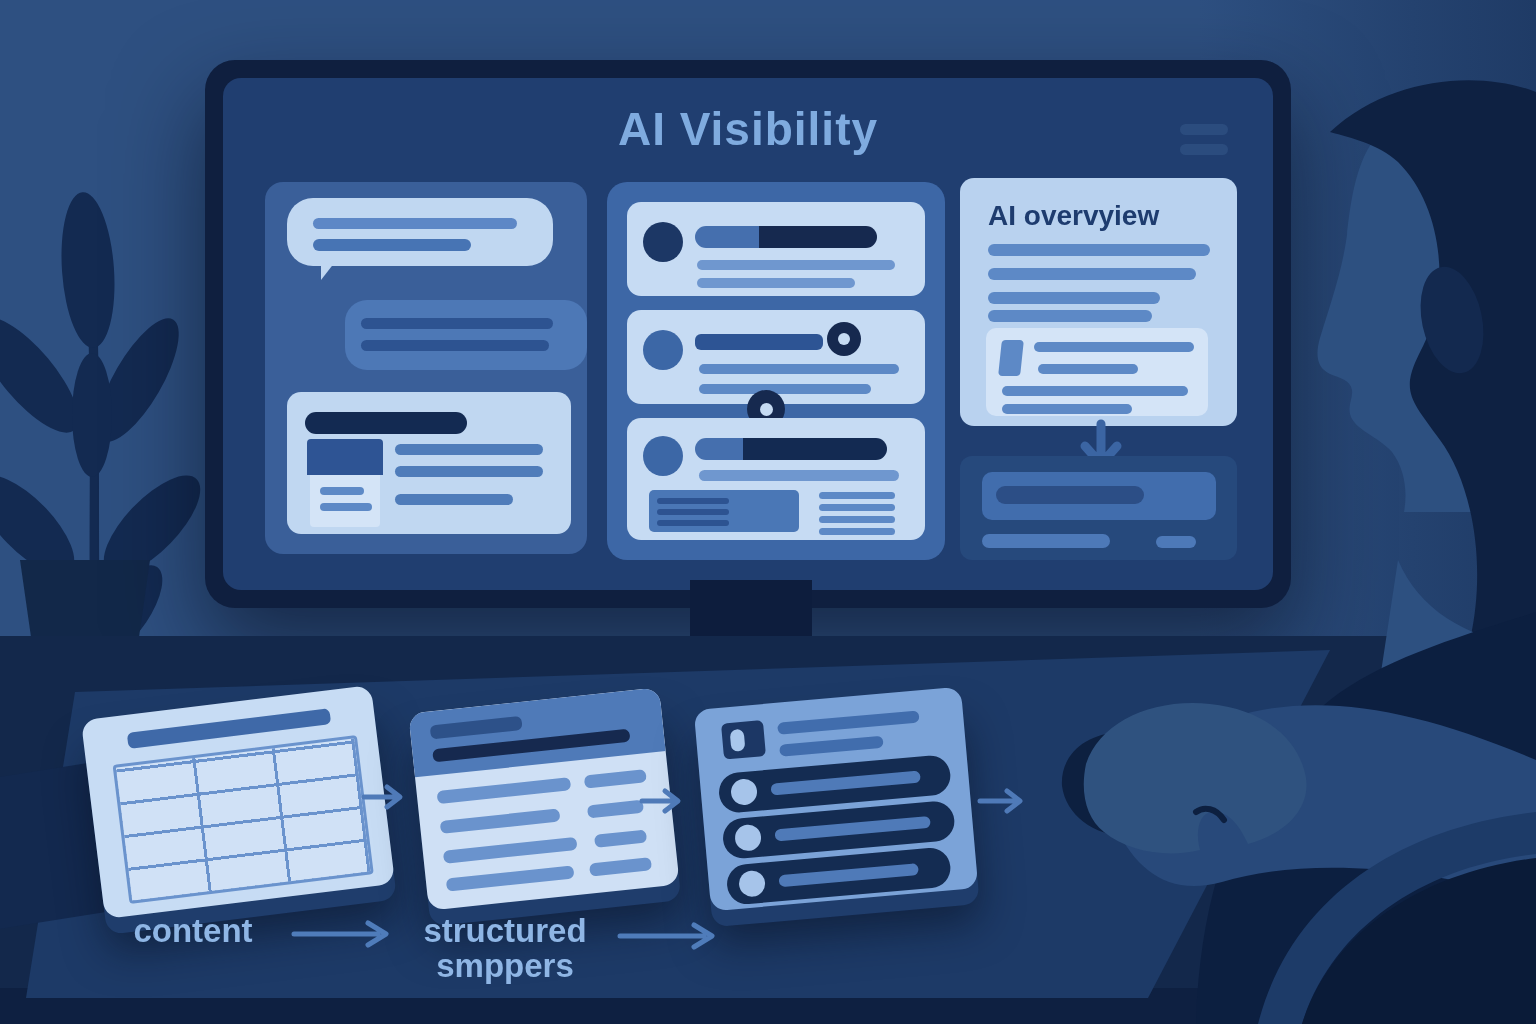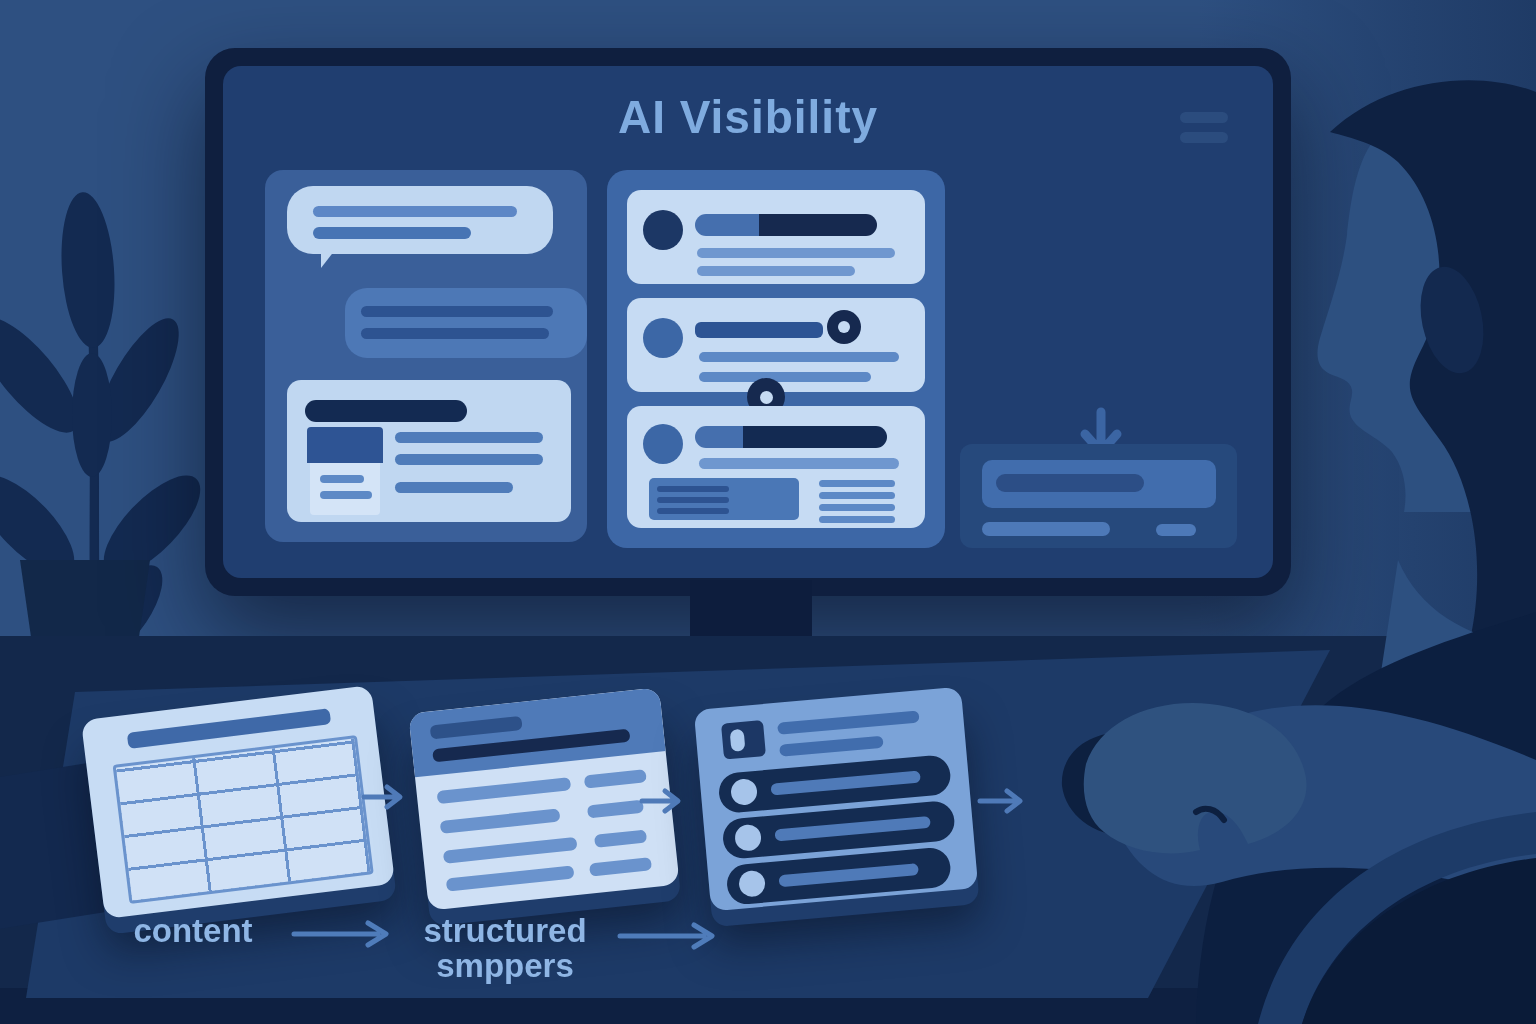--- a/index.html
+++ b/index.html
@@ -4,21 +4,21 @@
 <style>
   html,body{margin:0;padding:0;background:#0a1a36;}
   .stage{
     position:relative;width:1536px;height:1024px;overflow:hidden;
     font-family:"Liberation Sans",sans-serif;
     background:linear-gradient(90deg,#2e5081 0%,#2e5081 78%,#24426f 92%,#1f3b66 100%);
   }
   .abs{position:absolute;}
 
   
-  .monitor{left:205px;top:48px;width:1086px;height:548px;background:#0f1f3f;border-radius:30px;
+  .monitor{left:205px;top:60px;width:1086px;height:548px;background:#0f1f3f;border-radius:30px;
            box-shadow:0 40px 90px rgba(4,10,24,.55);}
   .screen{left:18px;top:18px;width:1050px;height:512px;background:#203e70;border-radius:18px;overflow:hidden;}
   .screen-title{left:0;top:24px;width:100%;text-align:center;font-size:46px;font-weight:700;
                 color:#7fabdf;letter-spacing:1px;}
   .hamburger span{display:block;width:48px;height:11px;border-radius:6px;background:#2b4c7e;margin-bottom:9px;}
 
   
   .panel-left{left:42px;top:104px;width:322px;height:372px;background:#3a5f99;border-radius:18px;}
   .bubble1{left:22px;top:16px;width:266px;height:68px;background:#c0d7f1;border-radius:26px;}
   .bubble1-tail{left:56px;top:80px;width:0;height:0;border-left:14px solid #c0d7f1;border-bottom:18px solid transparent;}
@@ -147,20 +147,34 @@
             <div class="abs line" style="left:8px;top:19px;width:72px;height:6px;background:#2d5391;"></div>
             <div class="abs line" style="left:8px;top:30px;width:72px;height:6px;background:#2d5391;"></div>
           </div>
           <div class="abs line" style="left:192px;top:74px;width:76px;height:7px;background:#5d89c6;"></div>
           <div class="abs line" style="left:192px;top:86px;width:76px;height:7px;background:#5d89c6;"></div>
           <div class="abs line" style="left:192px;top:98px;width:76px;height:7px;background:#5d89c6;"></div>
           <div class="abs line" style="left:192px;top:110px;width:76px;height:7px;background:#5d89c6;"></div>
         </div>
       </div>
 
+      <div class="abs panel-ov">
+        <div class="abs ov-head">AI overvyiew</div>
+        <div class="abs line" style="left:28px;top:66px;width:222px;height:12px;background:#5d89c6;"></div>
+        <div class="abs line" style="left:28px;top:90px;width:208px;height:12px;background:#5d89c6;"></div>
+        <div class="abs line" style="left:28px;top:114px;width:172px;height:12px;background:#5d89c6;"></div>
+        <div class="abs line" style="left:28px;top:132px;width:164px;height:12px;background:#5d89c6;"></div>
+        <div class="abs ov-inner">
+          <div class="abs" style="left:14px;top:12px;width:22px;height:36px;background:#5d89c6;border-radius:4px;transform:skewX(-6deg);"></div>
+          <div class="abs line" style="left:48px;top:14px;width:160px;height:10px;background:#5d89c6;"></div>
+          <div class="abs line" style="left:52px;top:36px;width:100px;height:10px;background:#5d89c6;"></div>
+          <div class="abs line" style="left:16px;top:58px;width:186px;height:10px;background:#5d89c6;"></div>
+          <div class="abs line" style="left:16px;top:76px;width:130px;height:10px;background:#5d89c6;"></div>
+        </div>
+      </div>
 
       <svg width="44" height="54" style="left:856px;top:344px;">
         <path d="M22 2 V36 M6 24 L22 42 L38 24" stroke="#3b65a3" stroke-width="9" fill="none" stroke-linecap="round" stroke-linejoin="round"></path>
       </svg>
 
       <div class="abs panel-low">
         <div class="abs" style="left:22px;top:16px;width:234px;height:48px;background:#416dad;border-radius:10px;">
           <div class="abs line" style="left:14px;top:14px;width:148px;height:18px;background:#2c4e86;border-radius:9px;"></div>
         </div>
         <div class="abs line" style="left:22px;top:78px;width:128px;height:14px;background:#4d79b8;border-radius:7px;"></div>

